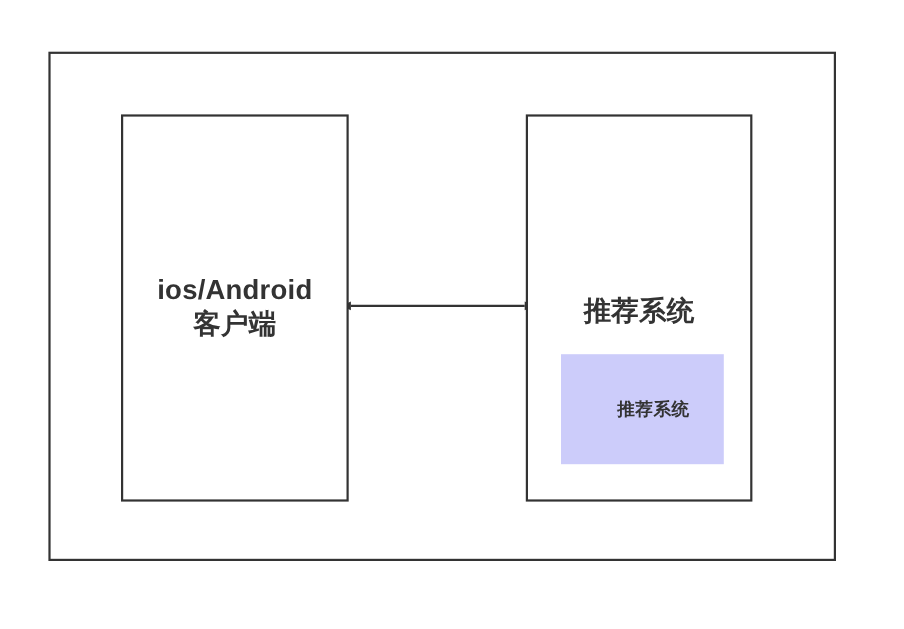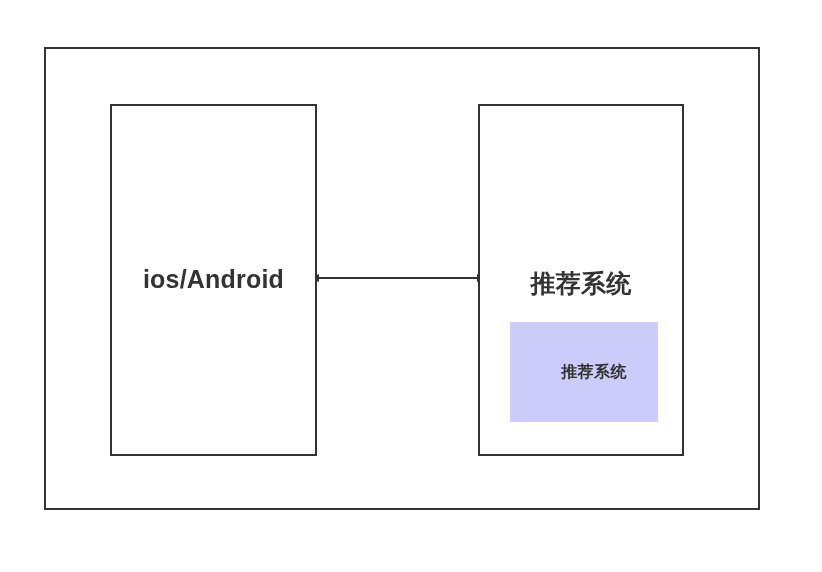--- a/index.html
+++ b/index.html
@@ -125,20 +125,21 @@
 </head>
 <body>
 
 <div id="canvas">
 
   <div class="outer-frame"></div>
 
   <div class="node-box node-client">
     <div class="node-label node-label-client">
       <span class="line-latin">ios/Android</span>
+      <span class="line-cjk">客户端</span>
     </div>
   </div>
 
   <div class="node-box node-backend">
     <div class="node-label node-label-backend">推荐系统</div>
   </div>
 
   <div class="sub-node">
     <div class="sub-node-label">推荐系统</div>
   </div>

